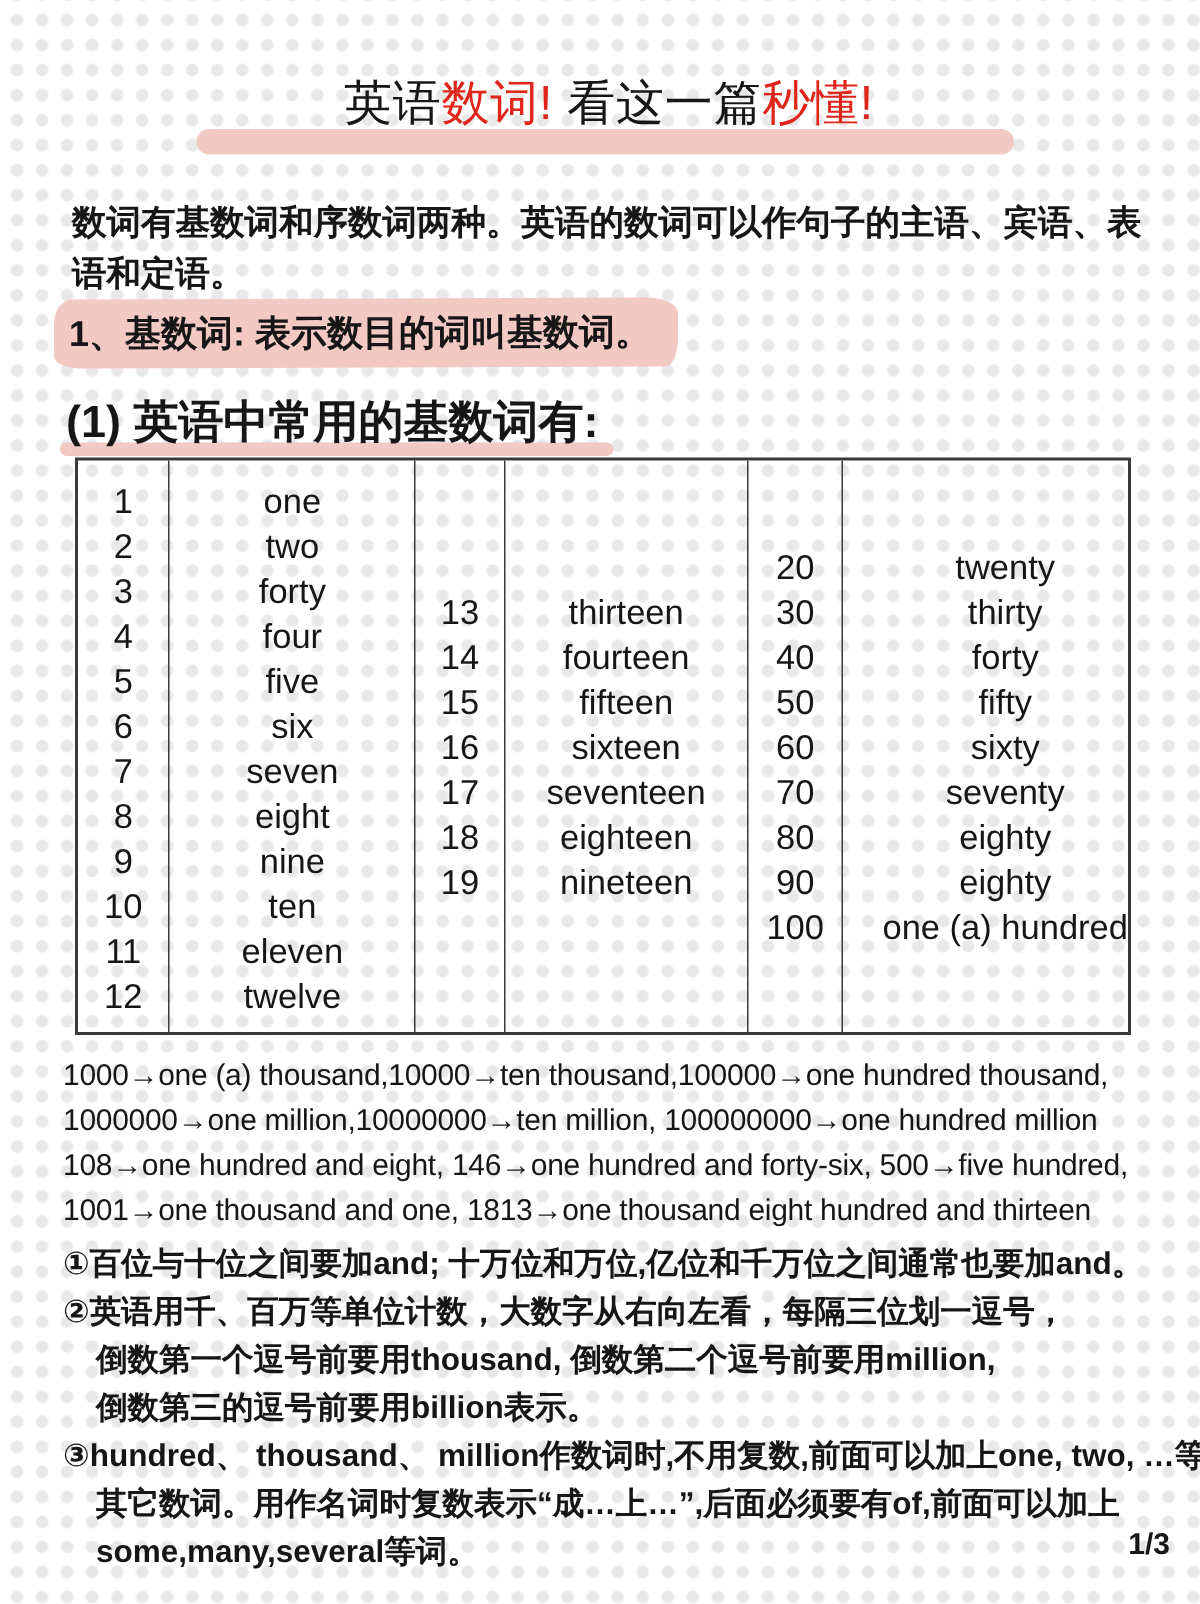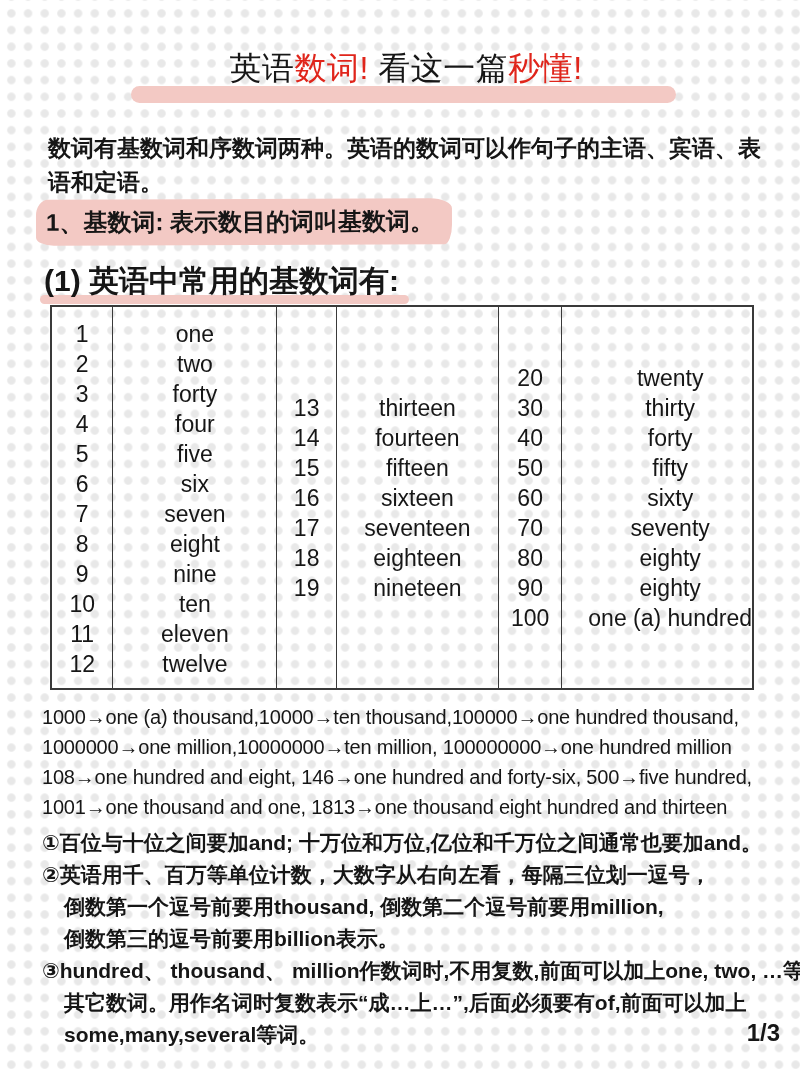--- a/index.html
+++ b/index.html
@@ -38,21 +38,21 @@
   .col-center{justify-content:center;}
   .cell{height:30px;line-height:30px;white-space:nowrap;}
   
   .examples{position:absolute;left:42px;top:702px;font-size:20px;line-height:30px;letter-spacing:-.2px;}
   .ex-line{white-space:nowrap;}
   
   .notes{position:absolute;left:42px;top:827px;font-size:21px;line-height:32px;font-weight:bold;}
   .note-line{white-space:nowrap;}
   .indent{padding-left:22px;}
   
-  .pagenum{position:absolute;right:20px;top:1019px;font-size:24px;font-weight:bold;}
+  .pagenum{position:absolute;right:20px;top:1019px;font-size:20px;font-weight:bold;}
 </style>
 </head>
 <body>
 
 <div id="page">
 
   <header class="title-wrap">
     <div class="title-bar"></div>
     <h1 class="title"><span class="t-black">英语</span><span class="t-red">数词!</span><span class="t-black"> 看这一篇</span><span class="t-red">秒懂!</span></h1>
   </header>

